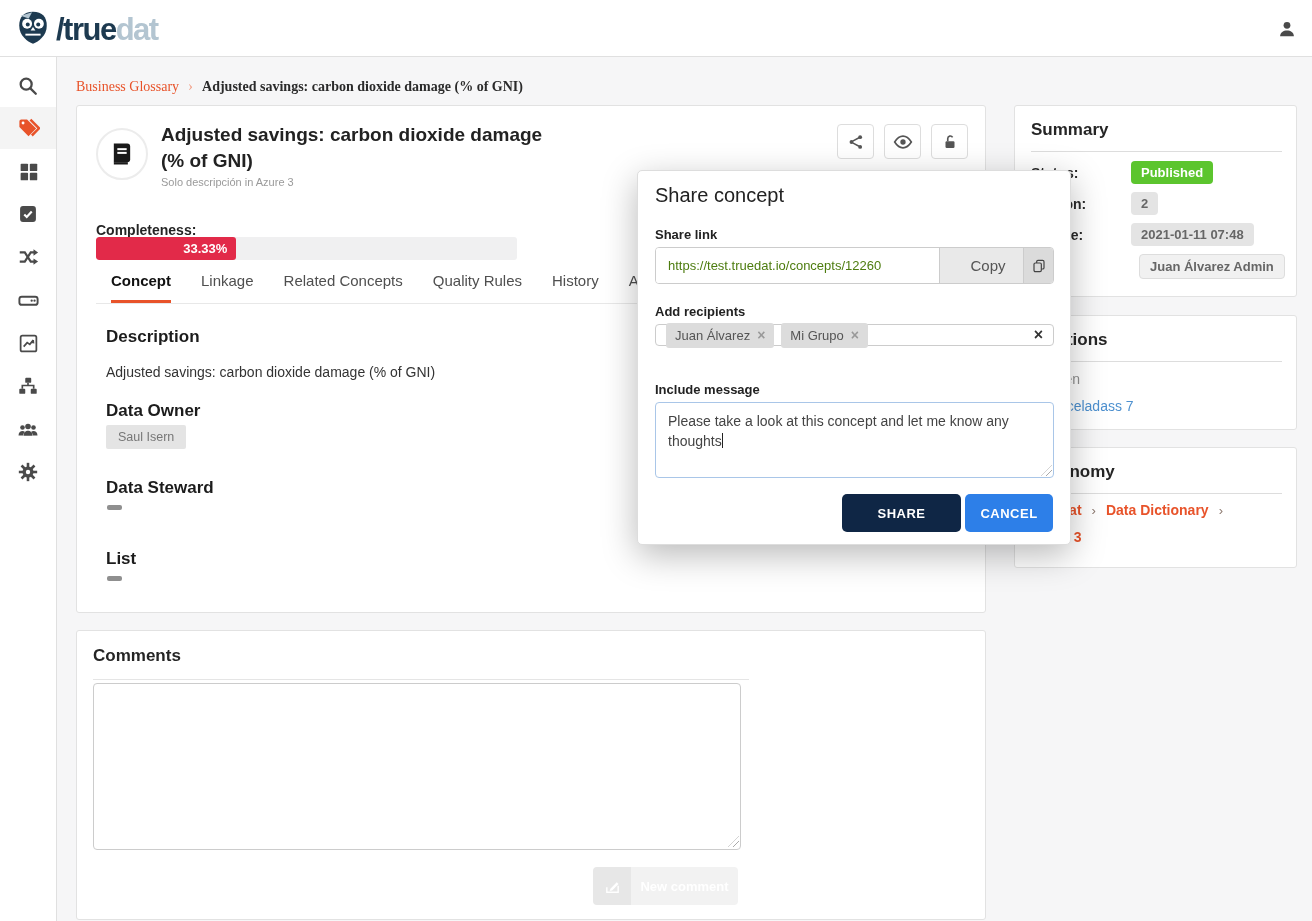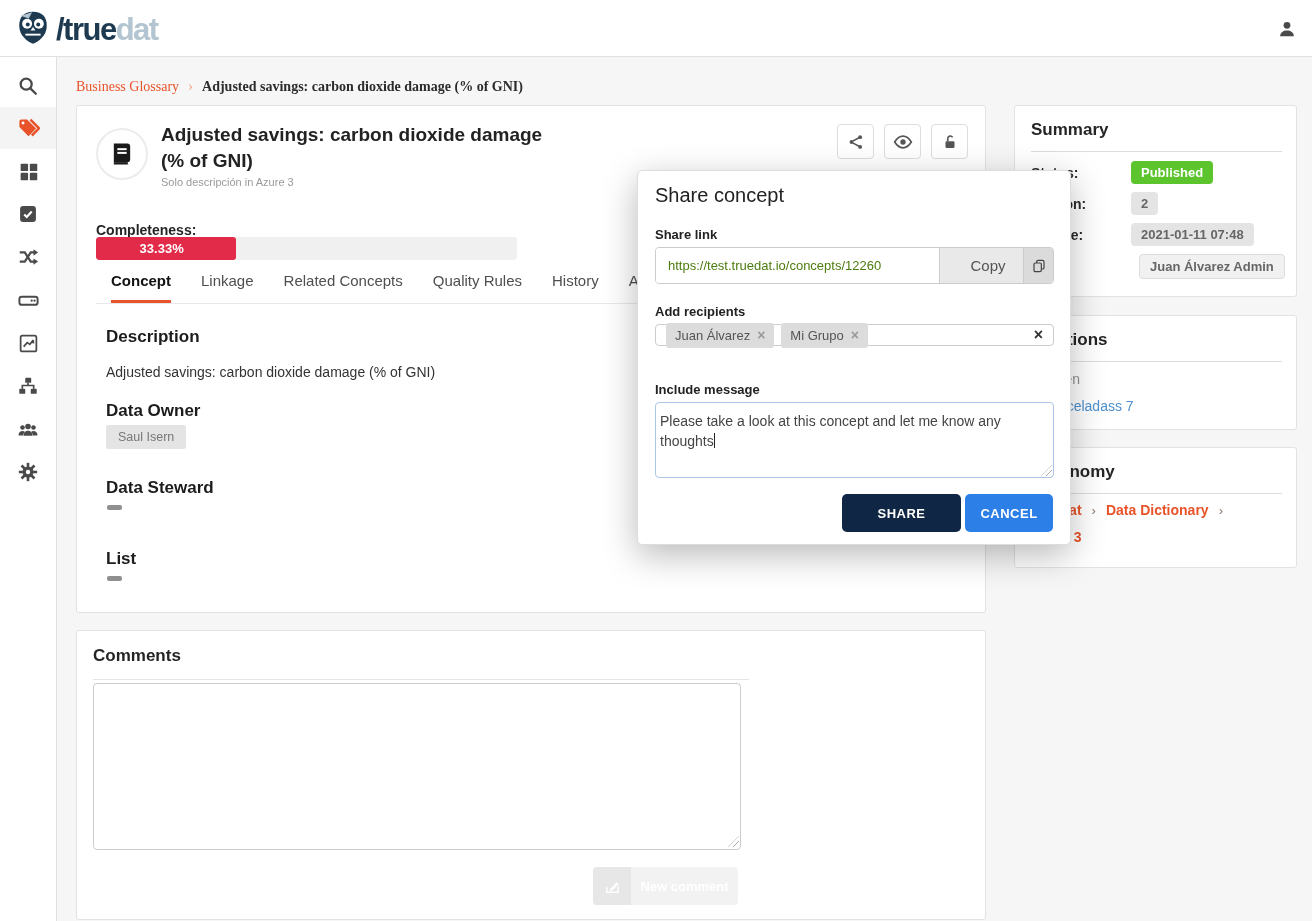--- a/index.html
+++ b/index.html
@@ -106,21 +106,21 @@
   #copy-icon-btn { width:30px; background:#dbdbdb; border-left:1px solid #ccc; color:#444;
     display:flex; align-items:center; justify-content:center; cursor:pointer; }
   #recipients-box { position:absolute; left:17px; top:153px; width:399px; height:22px;
     border:1px solid #ccc; border-radius:4px; display:flex; align-items:center; padding:0 10px; gap:7px; }
   .chip { background:#dcdcdc; color:#555; font-size:13px; border-radius:3px;
     padding:5px 9px; display:flex; align-items:center; gap:7px; }
   .chip-x { color:#999; font-weight:bold; font-size:14px; cursor:pointer; line-height:10px; }
   #recipients-clear { margin-left:auto; color:#333; font-weight:bold; font-size:16px; cursor:pointer; }
   #message-box { position:absolute; left:17px; top:231px; width:399px; height:76px;
     border:1px solid #a9c6e8; border-radius:4px; font-size:14px; color:#444;
-    padding:8px 4px; line-height:1.45; }
+    padding:8px 12px; line-height:1.45; }
   .caret { display:inline-block; width:1px; height:15px; background:#222; vertical-align:-2px; }
   #share-btn { position:absolute; left:204px; top:323px; width:119px; height:38px;
     background:#0f2645; color:#fff; border:none; border-radius:5px; font-weight:bold;
     font-size:13px; letter-spacing:.5px; cursor:pointer; font-family:"Liberation Sans",sans-serif; }
   #cancel-btn { position:absolute; left:327px; top:323px; width:88px; height:38px;
     background:#2d7fe8; color:#fff; border:none; border-radius:5px; font-weight:bold;
     font-size:13px; letter-spacing:.5px; cursor:pointer; font-family:"Liberation Sans",sans-serif; }
 </style>
 </head>
 <body>
@@ -273,21 +273,21 @@
   </div>
   <div class="icon-btn" style="left:854px">
     <svg width="18" height="18" viewBox="0 0 24 24">
       <rect x="6" y="11" width="12" height="9" rx="1.6" fill="#555"></rect>
       <path d="M9 11 V7.5 a3.4 3.4 0 0 1 6.4-1.7" fill="none" stroke="#555" stroke-width="2.2"></path>
     </svg>
   </div>
 
   <div id="completeness-label">Completeness:</div>
   <div id="completeness-bar">
-    <div id="completeness-fill" style="width: 33.33%; justify-content: center;">
+    <div id="completeness-fill" style="width: 33.33%;">
       <span>33.33%</span>
     </div>
   </div>
 
   <div id="tabs">
     <div class="tab active">Concept</div>
     <div class="tab">Linkage</div>
     <div class="tab">Related Concepts</div>
     <div class="tab">Quality Rules</div>
     <div class="tab">History</div>

